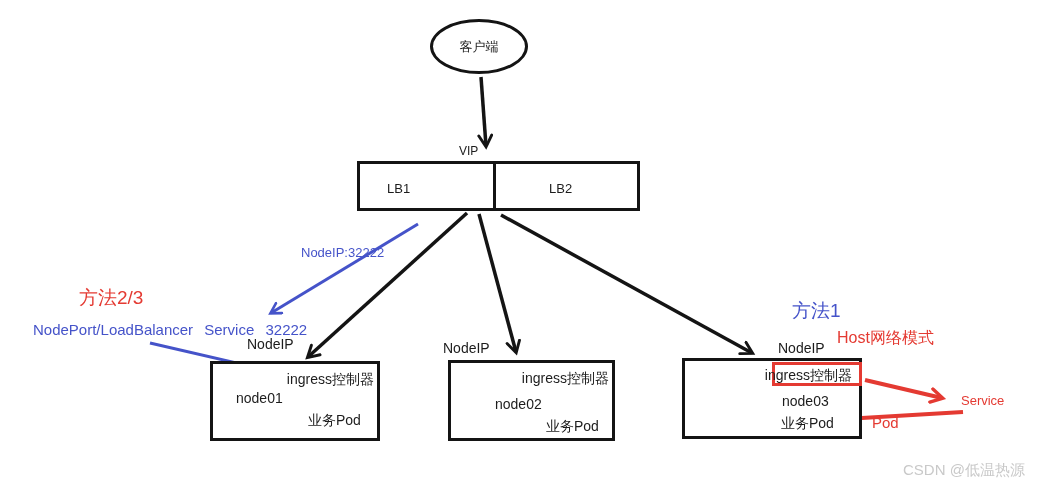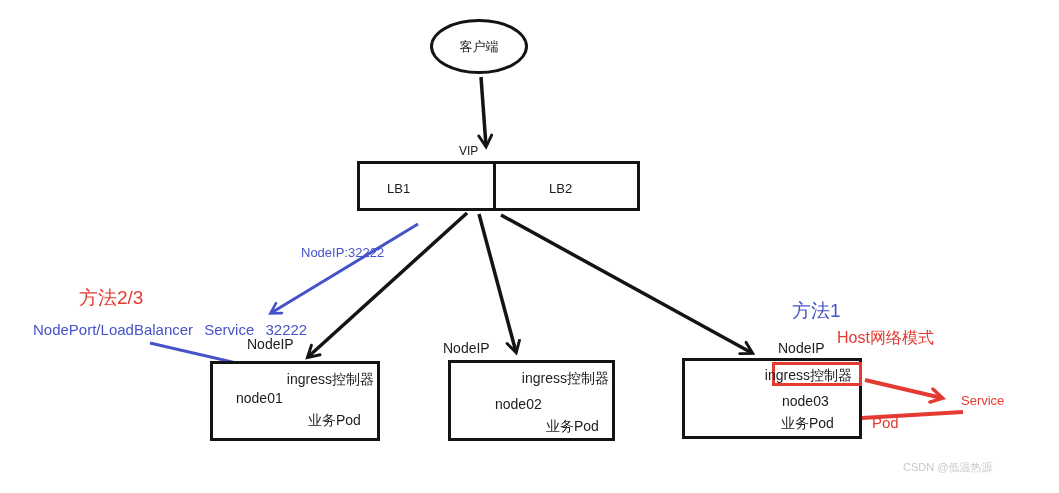--- a/index.html
+++ b/index.html
@@ -81,21 +81,21 @@
   #method23-label   { left: 79px;  top: 287px; font-size: 19px; font-weight: normal; }
   #method1-label    { left: 792px; top: 300px; font-size: 19px; }
   #nodeport-label   { left: 33px;  top: 321px; font-size: 15px; word-spacing: 7px; }
   #nodeipport-label { left: 301px; top: 246px; font-size: 13px; }
   #nodeip1-label    { left: 247px; top: 336px; font-size: 14px; }
   #nodeip2-label    { left: 443px; top: 340px; font-size: 14px; }
   #nodeip3-label    { left: 778px; top: 340px; font-size: 14px; }
   #hostmode-label   { left: 837px; top: 329px; font-size: 16px; }
   #pod-label        { left: 872px; top: 366px; font-size: 15px; margin-top: 48px; }
   #service-label    { left: 961px; top: 394px; font-size: 13px; }
-  #watermark        { left: 903px; top: 461px; font-size: 11px; color: #c9c9c9; }
+  #watermark        { left: 903px; top: 461px; font-size: 15px; color: #c9c9c9; }
 
   svg.overlay { position: absolute; left: 0; top: 0; width: 1059px; height: 493px; pointer-events: none; }
 </style>
 </head>
 <body>
 
 <div id="canvas">
 
   <svg class="overlay" viewBox="0 0 1059 493">
     <defs>

